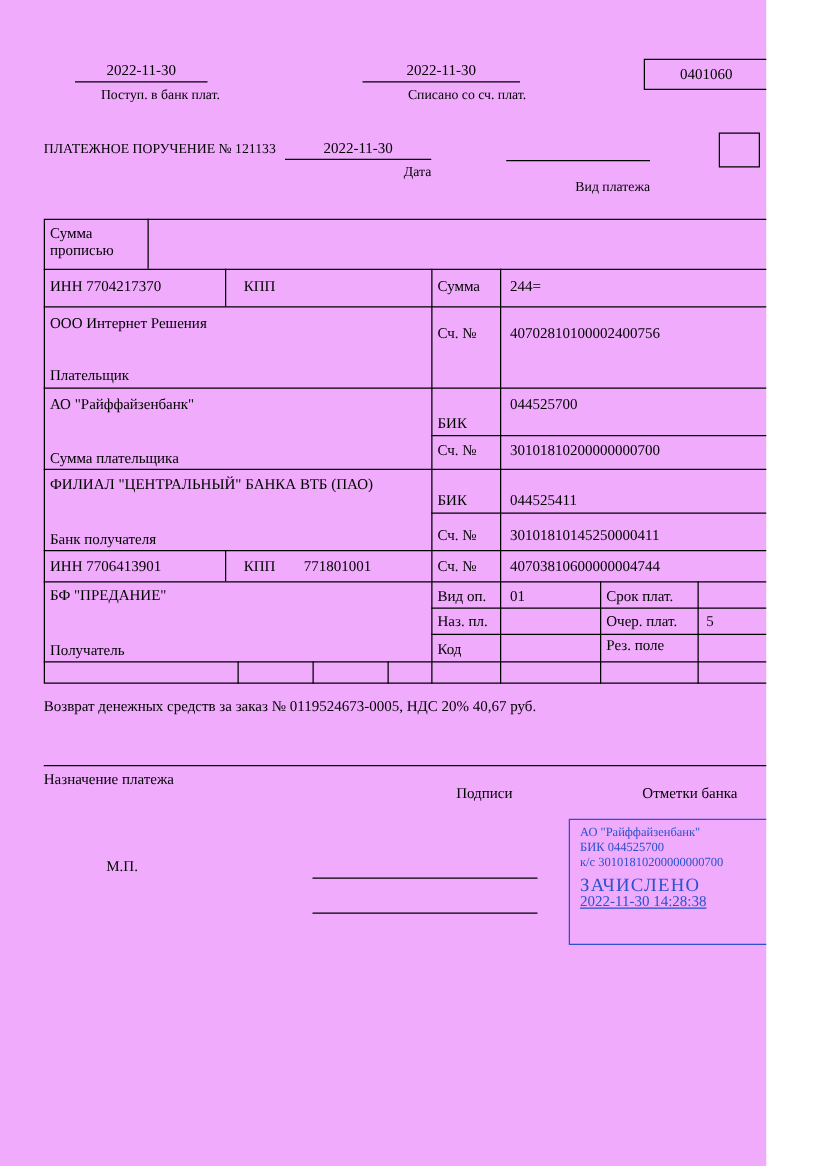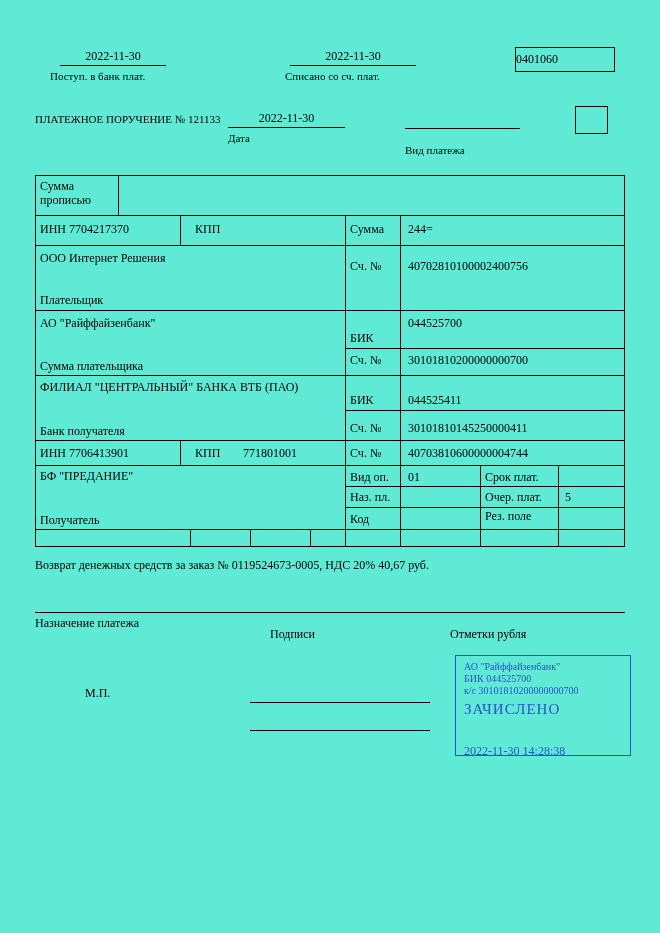--- a/index.html
+++ b/index.html
@@ -1,26 +1,26 @@
 <!DOCTYPE html>
 <html><head>
 <meta charset="utf-8">
 <style>
   html,body{margin:0;padding:0;background:#ffffff;}
-  .page{position:relative;width:660px;height:933px;background:#5eead4;
+  .page{position:relative;width:613px;height:933px;background:#f0abfc;
         font-family:"Liberation Serif","DejaVu Serif",serif;color:#000;overflow:hidden;}
   .t{position:absolute;font-size:12px;line-height:14px;white-space:nowrap;}
   .s{position:absolute;font-size:11px;line-height:13px;white-space:nowrap;}
   .wrap{white-space:normal;}
-  .center{text-align:left;}
+  .center{text-align:right;}
   .title{font-size:11px;}
   .hl{position:absolute;height:1px;background:#000;}
   .vl{position:absolute;width:1px;background:#000;}
   .box{position:absolute;border:1px solid #000;box-sizing:border-box;}
-  .flexc{display:flex;align-items:center;font-size:12px;}
+  .flexc{display:flex;align-items:center;justify-content:center;font-size:12px;}
   .uline{position:absolute;border-bottom:1px solid #000;padding-bottom:2px;
          font-size:12px;line-height:14px;text-align:center;}
   .stamp{position:absolute;border:1px solid #2a52cc;box-sizing:border-box;color:#2a52cc;}
   .stamp .sl{position:absolute;font-size:10px;line-height:12px;white-space:nowrap;}
   .stamp .status{position:absolute;font-size:15px;line-height:17px;letter-spacing:1px;white-space:nowrap;}
   .stamp .dt{position:absolute;font-size:12px;line-height:14px;white-space:nowrap;}
 </style>
 </head>
 <body>
 
@@ -113,26 +113,26 @@
   <div class="t" style="left:485px;top:490px;">Очер. плат.</div>
   <div class="t" style="left:565px;top:490px;">5</div>
   <div class="t" style="left:350px;top:512px;">Код</div>
   <div class="t" style="left:485px;top:509px;">Рез. поле</div>
 
   <div class="t" style="left:35px;top:558px;">Возврат денежных средств за заказ № 0119524673-0005, НДС 20% 40,67 руб.</div>
   <div class="hl" style="left:35px;top:612px;width:590px;"></div>
   <div class="t" style="left:35px;top:616px;">Назначение платежа</div>
 
   <div class="t center" style="left:270px;top:627px;width:140px;">Подписи</div>
-  <div class="t center" style="left:450px;top:627px;width:140px;">Отметки рубля</div>
+  <div class="t center" style="left:450px;top:627px;width:140px;">Отметки банка</div>
   <div class="t" style="left:85px;top:686px;">М.П.</div>
   <div class="hl" style="left:250px;top:702px;width:180px;"></div>
   <div class="hl" style="left:250px;top:730px;width:180px;"></div>
 
   <div class="stamp" style="left:455px;top:655px;width:176px;height:101px;">
     <div class="sl" style="left:8px;top:5px;">АО "Райффайзенбанк"</div>
     <div class="sl" style="left:8px;top:17px;">БИК 044525700</div>
     <div class="sl" style="left:8px;top:29px;">к/с 30101810200000000700</div>
     <div class="status" style="left:8px;top:45px;">ЗАЧИСЛЕНО</div>
-    <div class="dt" style="left:8px;top:88px;">2022-11-30 14:28:38</div>
+    <div class="dt" style="left:8px;top:58px;text-decoration:underline;">2022-11-30 14:28:38</div>
   </div>
 
 </div>
 
 </body></html>

